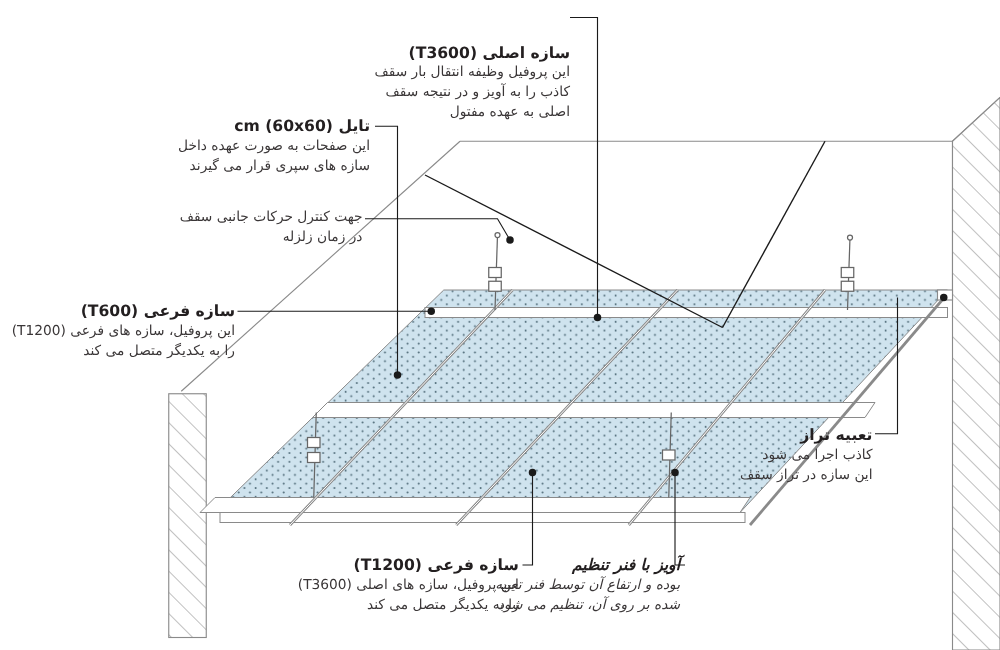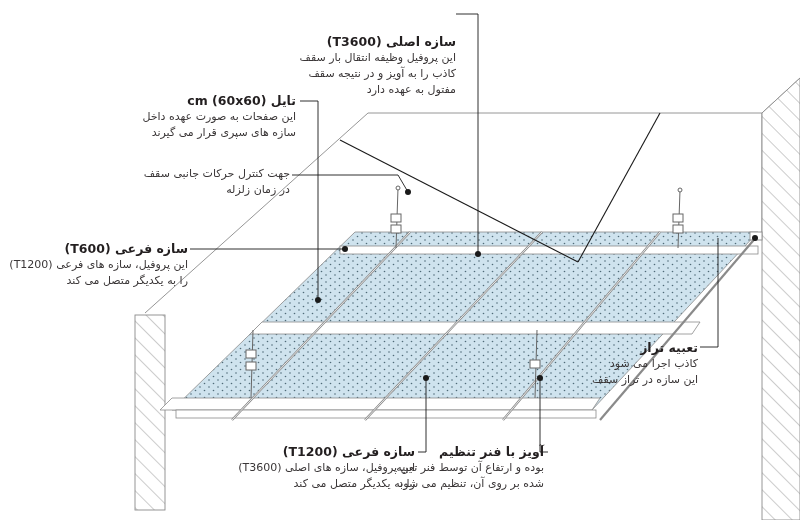--- a/index.html
+++ b/index.html
@@ -104,21 +104,21 @@
     <circle cx="755" cy="238" r="3"></circle>
     <circle cx="426" cy="378" r="3"></circle>
     <circle cx="540" cy="378" r="3"></circle>
   </g>
 </svg>
 
 <div class="label" style="right:344px; top:5px;margin-top:28px;">
   <span class="title">سازه اصلی (T3600)</span>
   <span class="desc">این پروفیل وظیفه انتقال بار سقف</span>
   <span class="desc">کاذب را به آویز و در نتیجه سقف</span>
-  <span class="desc">مفتول به عهده دارد</span>
+  <span class="desc">اصلی به عهده مفتول</span>
 </div>
 
 <div class="label" style="right:504px; top:92px;">
   <span class="title">تایل cm (60x60)</span>
   <span class="desc">این صفحات به صورت عهده داخل</span>
   <span class="desc">سازه های سپری قرار می گیرند</span>
 </div>
 
 <div class="label" style="right:510px; top:166px;">
   <span class="desc">جهت کنترل حرکات جانبی سقف</span>
@@ -136,17 +136,17 @@
   <span class="desc">کاذب اجرا می شود</span>
   <span class="desc">این سازه در تراز سقف</span>
 </div>
 
 <div class="label" style="right:385px; top:443px;">
   <span class="title">سازه فرعی (T1200)</span>
   <span class="desc">این پروفیل، سازه های اصلی (T3600)</span>
   <span class="desc">را به یکدیگر متصل می کند</span>
 </div>
 
-<div class="label" style="right:256px; top:443px;">
+<div class="label" style="right:256px; top:443px;font-style:italic;">
   <span class="title">آویز با فنر تنظیم</span>
   <span class="desc">بوده و ارتفاع آن توسط فنر تعبیه</span>
   <span class="desc">شده بر روی آن، تنظیم می شود</span>
 </div>
 
 </body></html>

